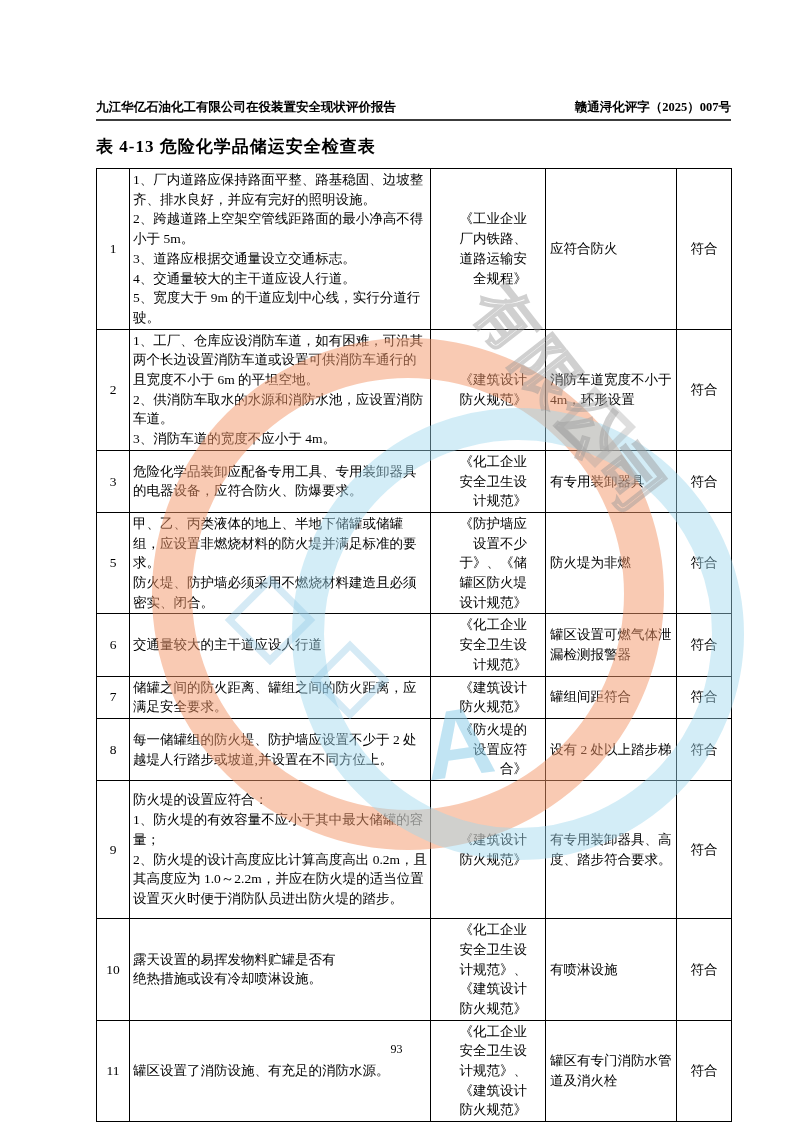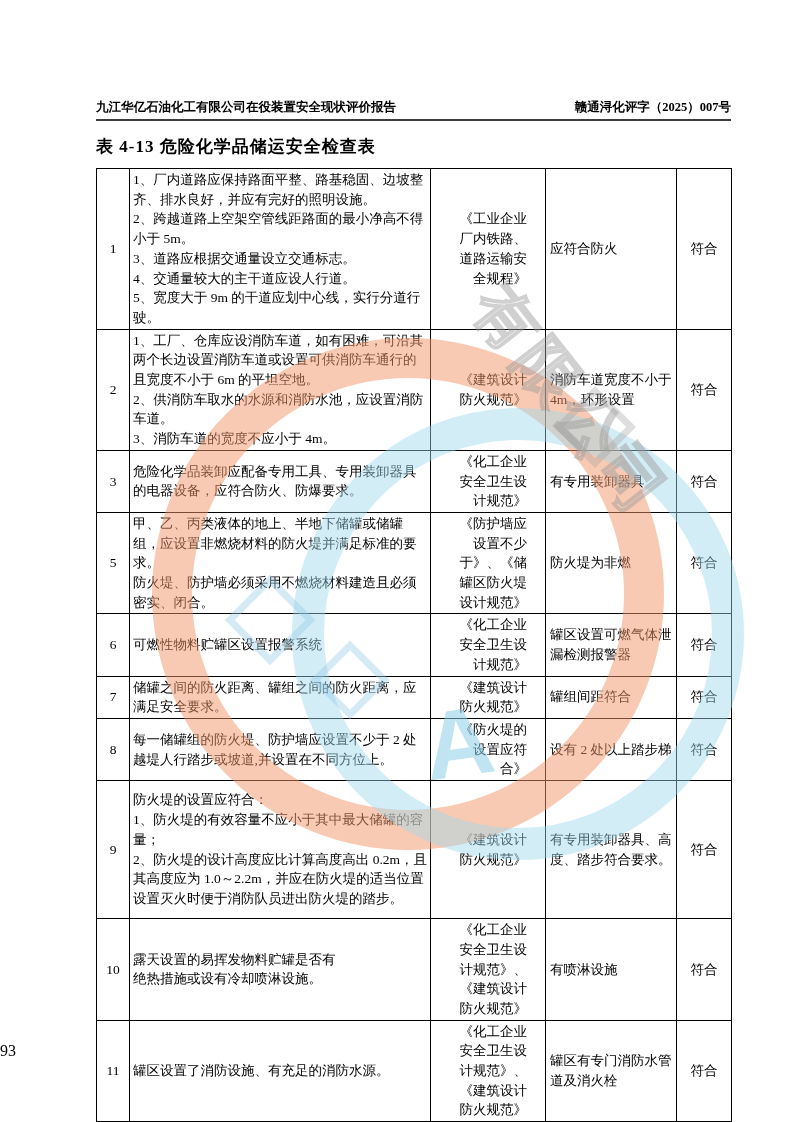--- a/index.html
+++ b/index.html
@@ -40,21 +40,21 @@
     font-size: 14px; font-weight: bold; text-align: center;
     padding: 2px 1px;
   }
   td.cell-no { text-align: center; }
   td.cell-content { text-align: left; padding: 1px 3px; white-space: pre-line; }
   td.cell-standard { text-align: right; padding: 1px 18px; }
   td.cell-result { text-align: left; padding: 1px 4px; }
   td.cell-conf { text-align: center; }
   .doc-footer {
     position: absolute; left: 0; top: 1042px; width: 793px;
-    text-align: left; font-size: 16px;
+    text-align: center; font-size: 12px;
   }
   
   .wm { position: absolute; pointer-events: none; z-index: 6; }
   .wm-ring-orange {
     left: 152px; top: 338px; width: 512px; height: 512px;
     border: 40px solid rgba(243, 150, 104, 0.50);
     border-radius: 50%;
   }
   .wm-ring-cyan {
     left: 292px; top: 408px; width: 452px; height: 452px;
@@ -133,21 +133,21 @@
       <tr style="height:98px">
         <td class="cell-no">5</td>
         <td class="cell-content">甲、乙、丙类液体的地上、半地下储罐或储罐组，应设置非燃烧材料的防火堤并满足标准的要求。
 防火堤、防护墙必须采用不燃烧材料建造且必须密实、闭合。</td>
         <td class="cell-standard">《防护墙应设置不少于》、《储罐区防火堤设计规范》</td>
         <td class="cell-result">防火堤为非燃</td>
         <td class="cell-conf">符合</td>
       </tr>
       <tr style="height:45px">
         <td class="cell-no">6</td>
-        <td class="cell-content">可燃性物料贮罐区设置报警系统</td>
+        <td class="cell-content">交通量较大的主干道应设人行道</td>
         <td class="cell-standard">《化工企业安全卫生设计规范》</td>
         <td class="cell-result">罐区设置可燃气体泄漏检测报警器</td>
         <td class="cell-conf">符合</td>
       </tr>
       <tr style="height:40px">
         <td class="cell-no">7</td>
         <td class="cell-content">储罐之间的防火距离、罐组之间的防火距离，应满足安全要求。</td>
         <td class="cell-standard">《建筑设计防火规范》</td>
         <td class="cell-result">罐组间距符合</td>
         <td class="cell-conf">符合</td>

